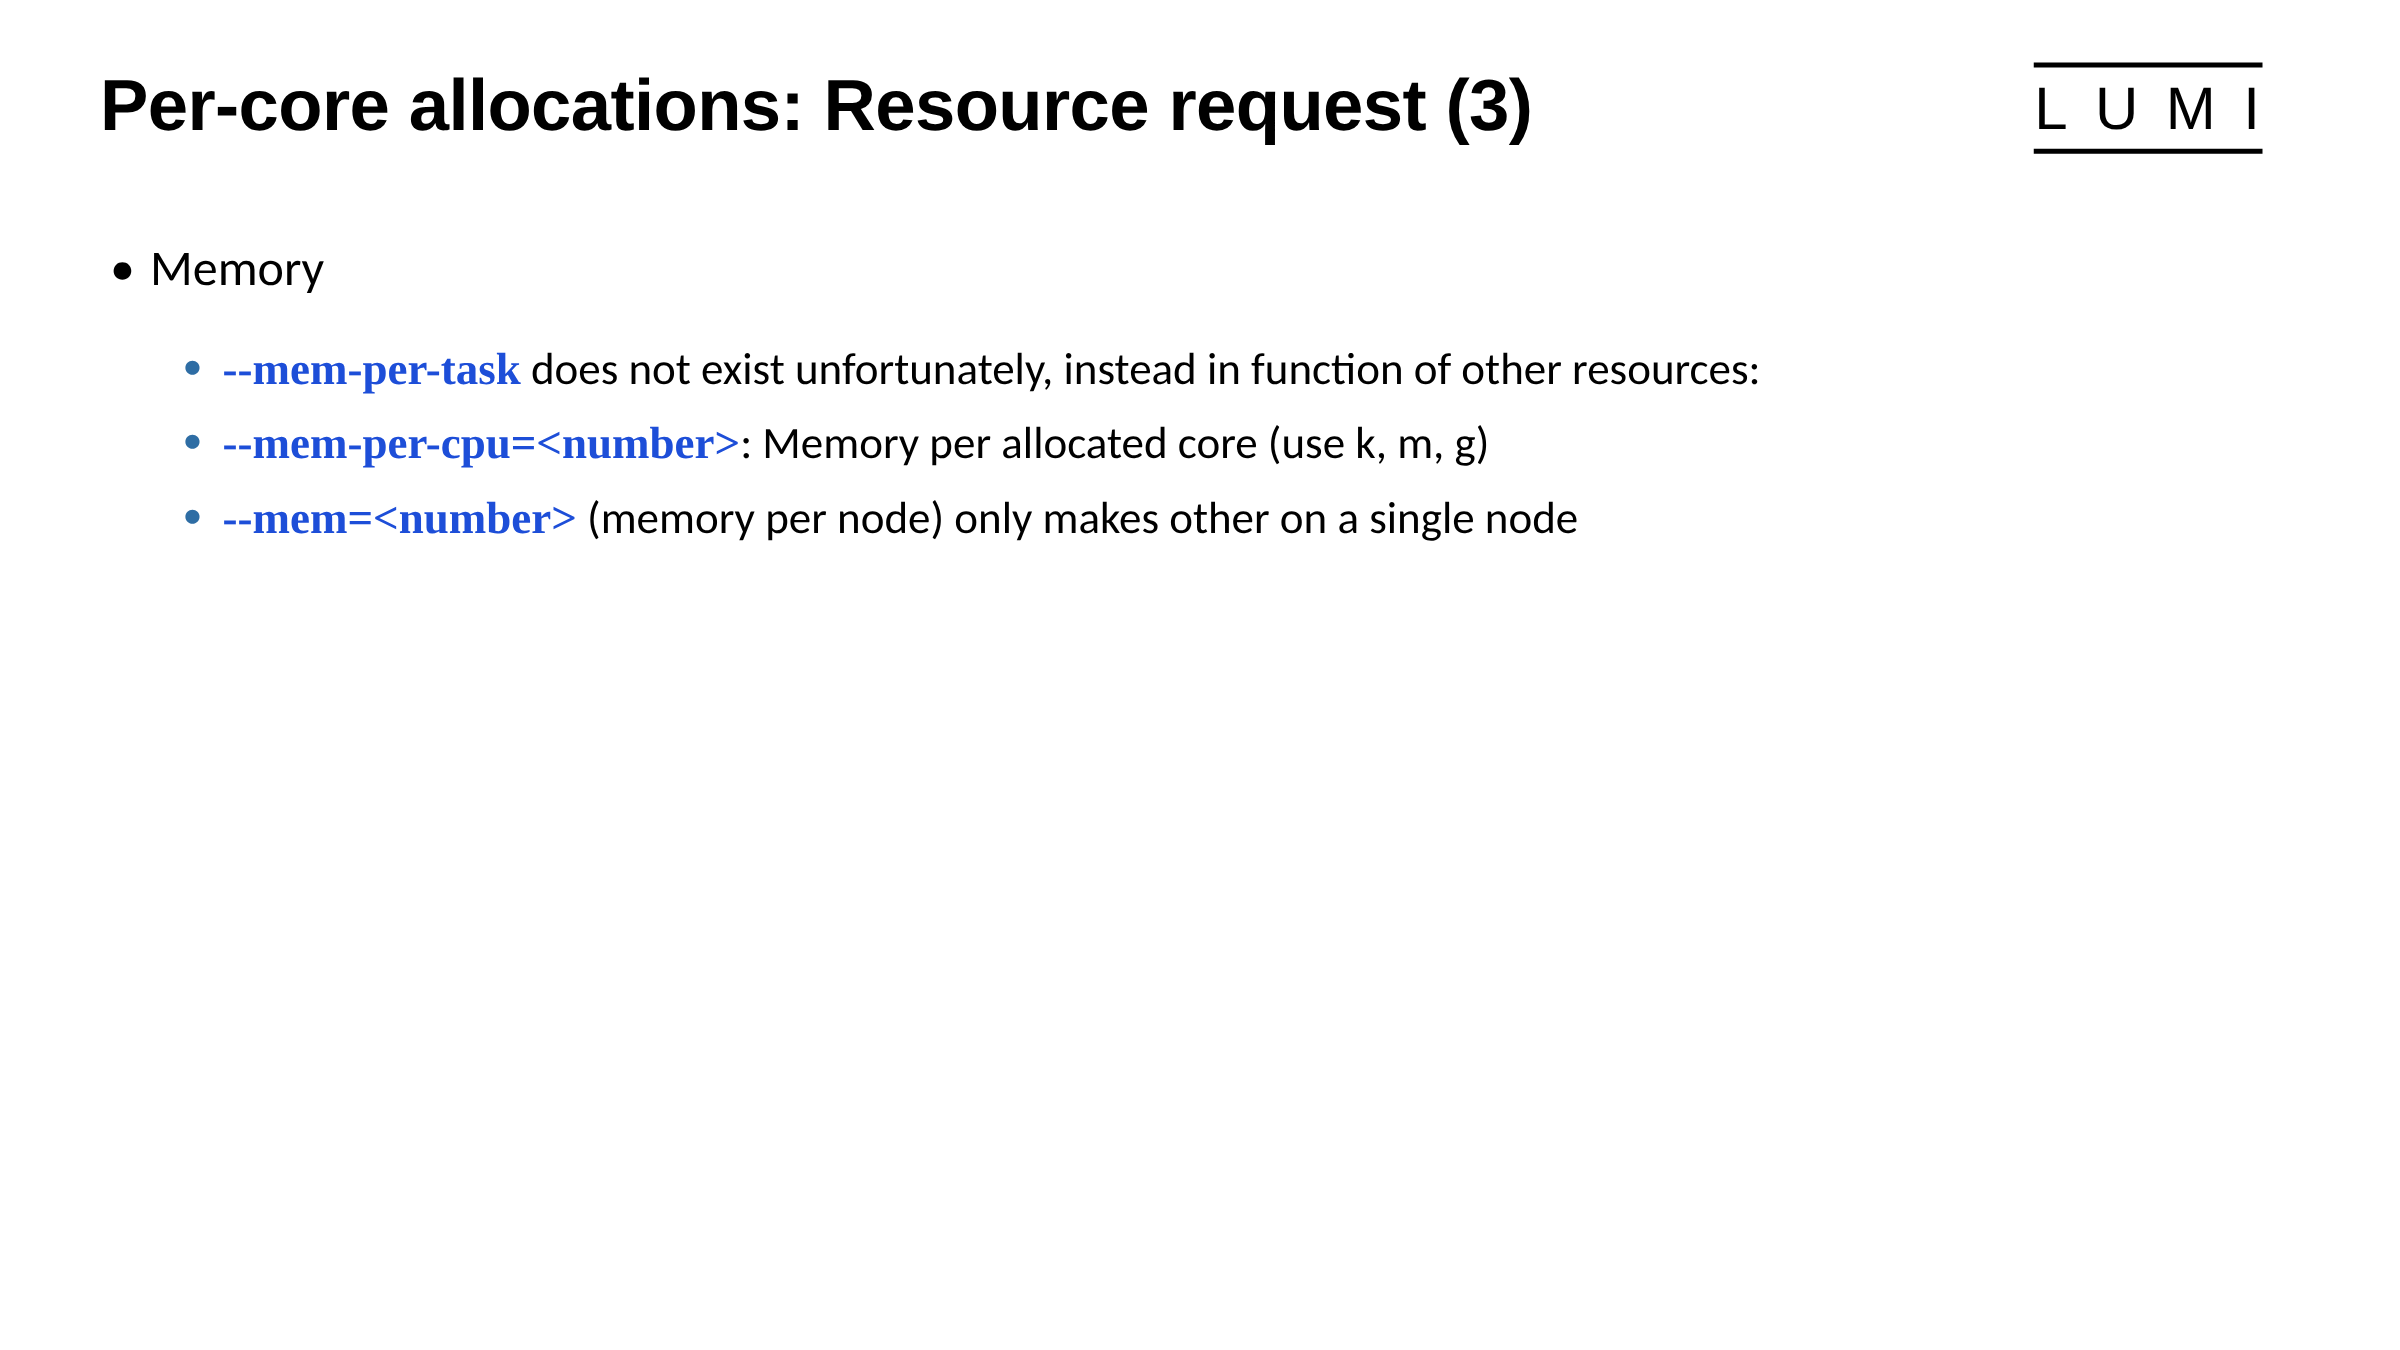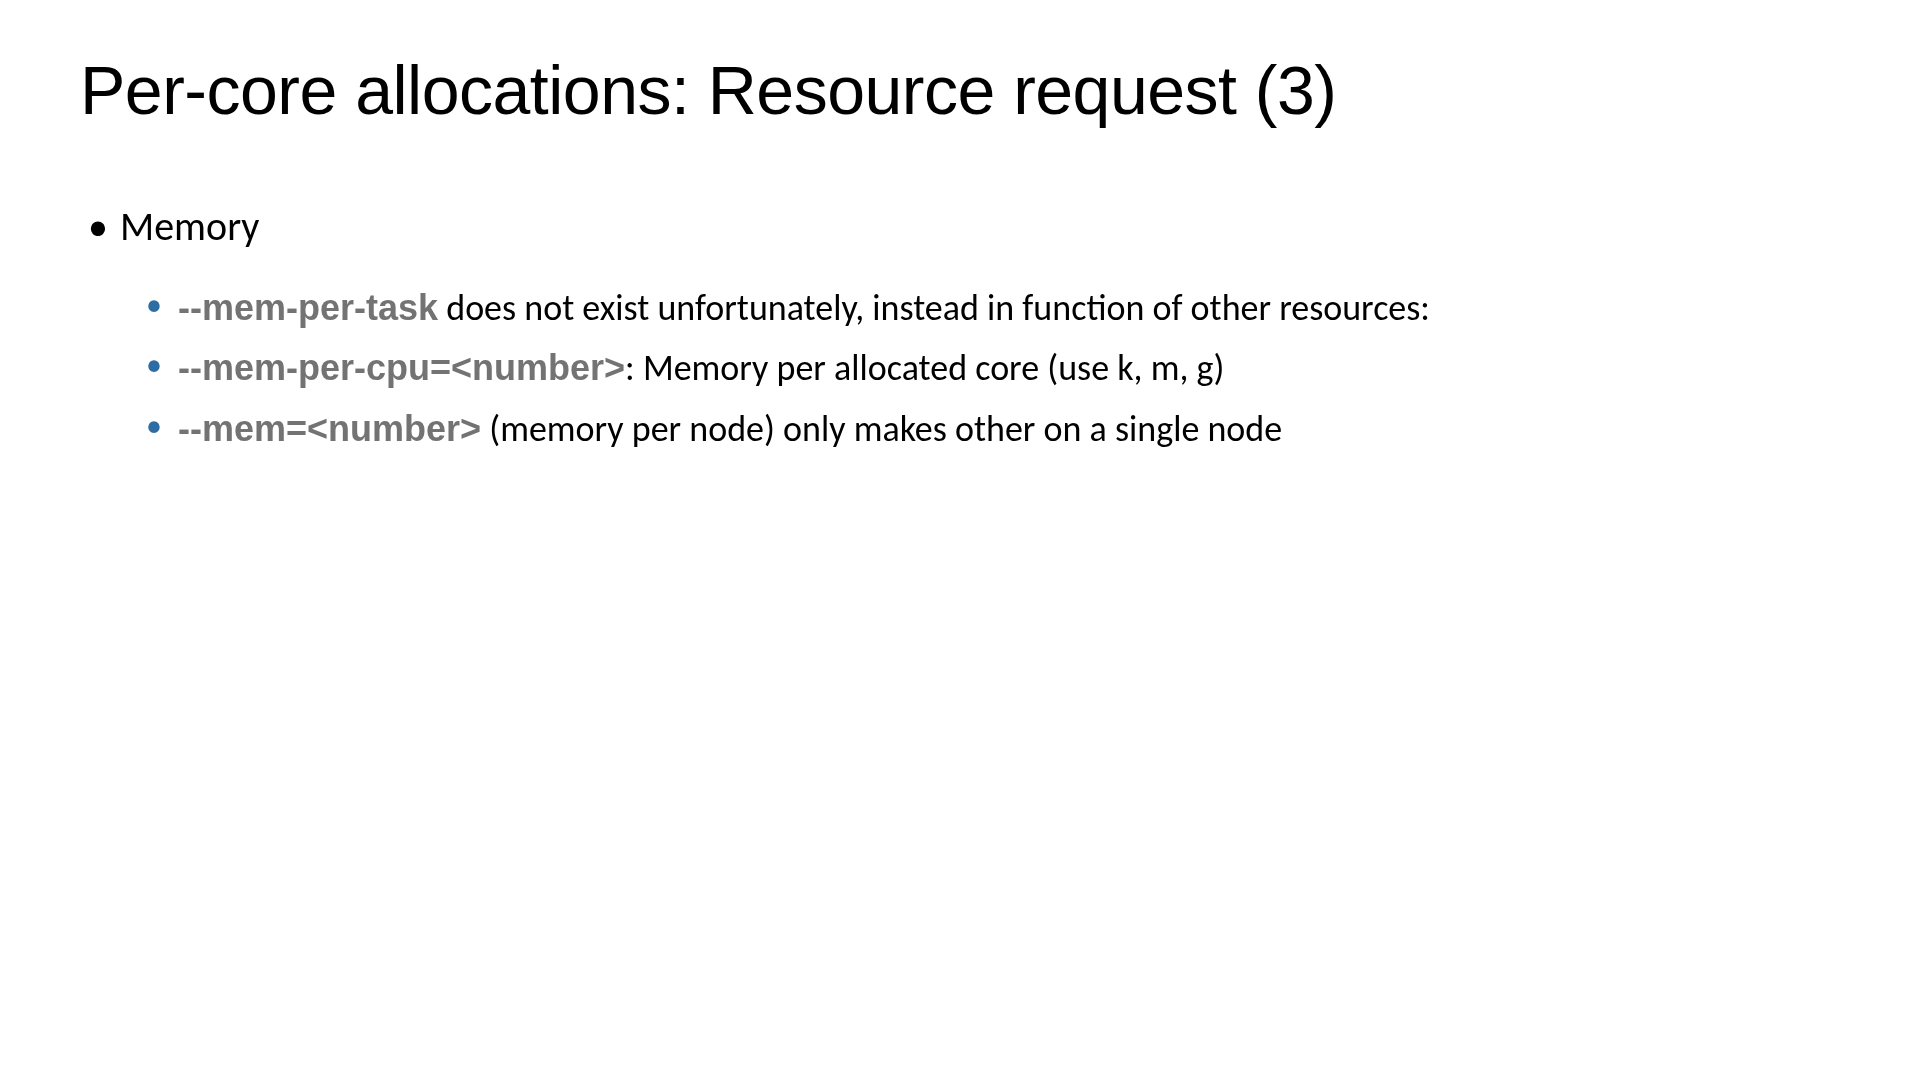--- a/index.html
+++ b/index.html
@@ -23,22 +23,22 @@
       position: relative;
     }
     .header {
       display: flex;
       justify-content: space-between;
       align-items: flex-start;
       margin-bottom: 70px;
     }
     .title {
       font-family: "Century Gothic", "Futura", Arial, sans-serif;
-      font-size: 68px;
-      font-weight: 400;
+      font-size: 58px;
+      font-weight: 700;
       line-height: 1.2;
       letter-spacing: -0.5px;
     }
     .logo {
       font-family: "Century Gothic", "Futura", Arial, sans-serif;
       font-size: 48px;
       font-weight: 400;
       letter-spacing: 22px;
       position: relative;
       padding-top: 10px;
@@ -92,34 +92,35 @@
     }
     .sub-bullet::before {
       content: "•";
       position: absolute;
       left: -32px;
       top: 0;
       color: #2e6da4;
       font-size: 32px;
     }
     .code {
-      font-family: Liberation Sans, sans-serif;
-      color: #737373;
+      font-family: Liberation Serif, serif;
+      color: #1d4ed8;
       font-weight: 600;
     }
     .bold {
       font-weight: 700;
     }
   </style>
 </head>
 <body>
 
 <div class="slide">
   <div class="header">
     <h1 class="title">Per-core allocations: Resource request (3)</h1>
+    <div class="logo">LUMI</div>
   </div>
 
   <div class="content">
     <div class="main-bullet">Memory</div>
     <ul class="sub-list">
       <li class="sub-bullet">
         <span class="code">--mem-per-task</span><span> does not exist unfortunately, instead in function of other resources:</span>
       </li>
       <li class="sub-bullet">
         <span class="code">--mem-per-cpu=&lt;number&gt;</span><span>: Memory per allocated core (use k, m, g)</span>

